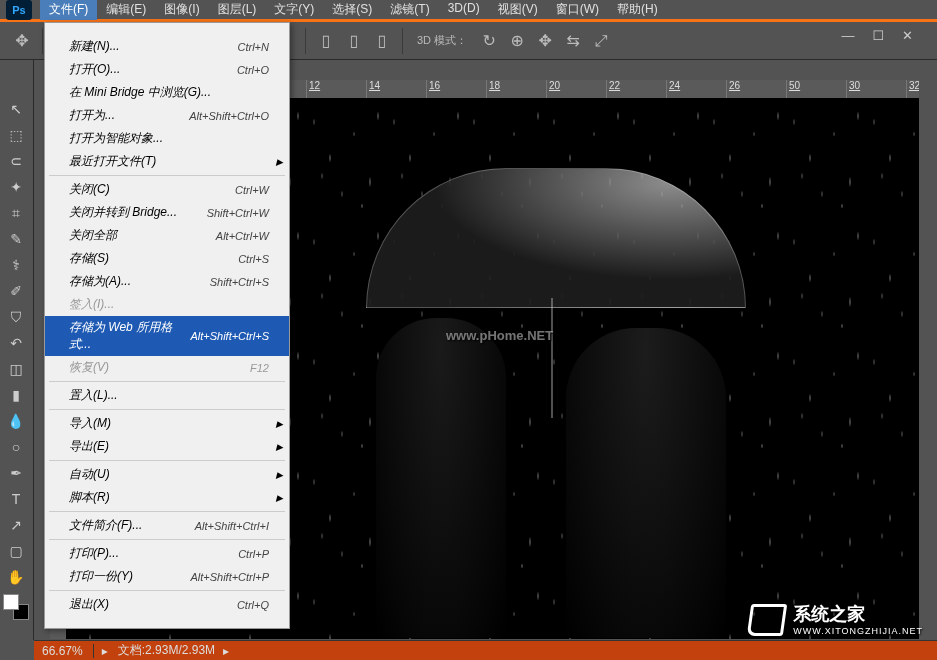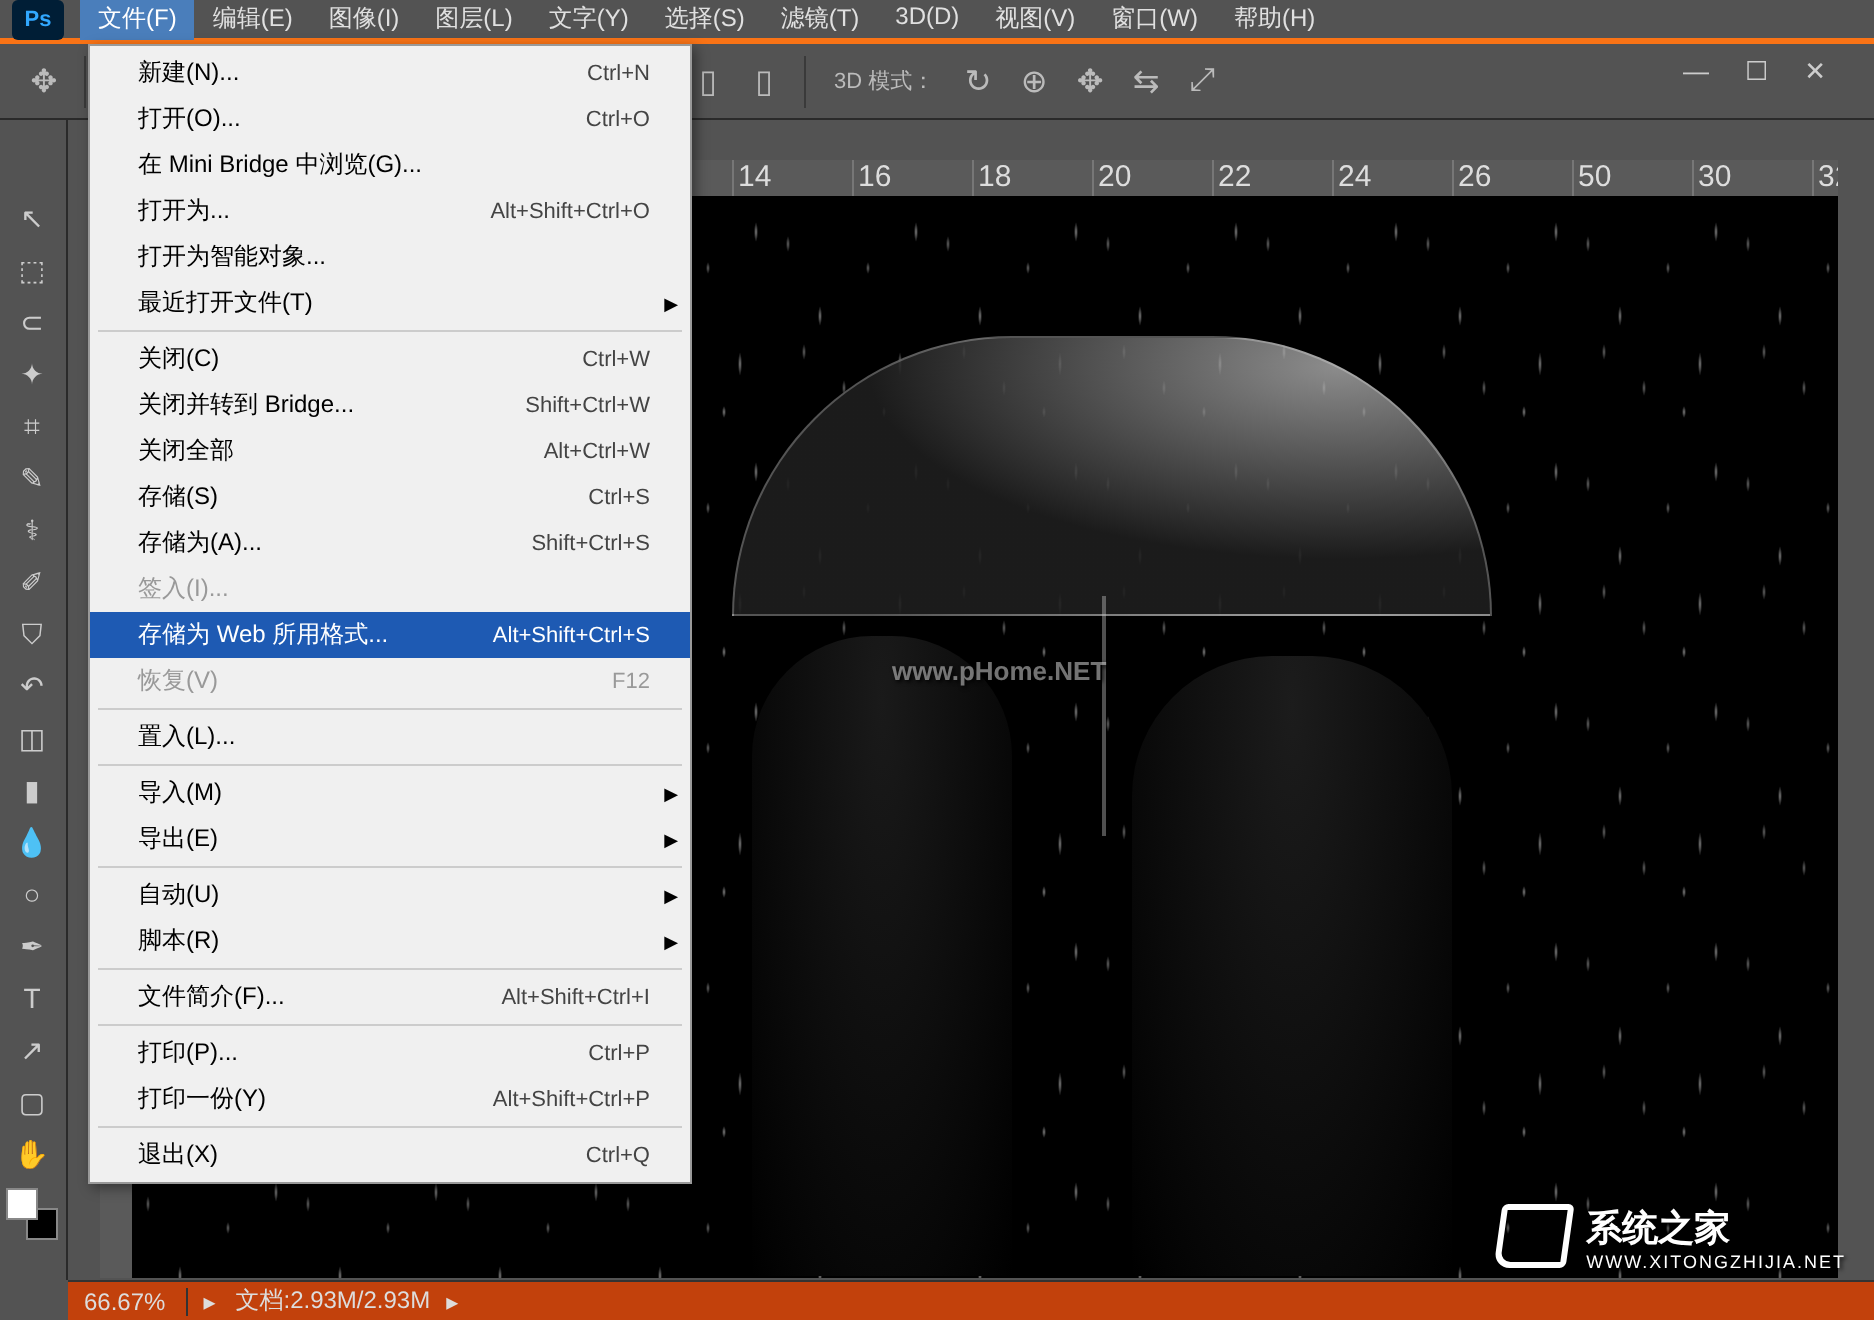--- a/index.html
+++ b/index.html
@@ -10,36 +10,36 @@
 .menu-item { color: #e0e0e0; font-size: 12px; padding: 2px 9px; cursor: pointer; text-align: center; }
 .menu-item.active { background: #4a7ebb; color: #fff; }
 
 .toolbar { background: #535353; height: 38px; border-bottom: 1px solid #2a2a2a; display: flex; align-items: center; padding-left: 10px; gap: 4px; position: relative; }
 .tool-btn { width: 24px; height: 24px; display: flex; align-items: center; justify-content: center; color: #bbb; }
 .tool-sep { width: 1px; height: 26px; background: #3a3a3a; margin: 0 4px; }
 .tool-label { color: #bbb; font-size: 11px; margin: 0 6px; }
 .window-controls { position: absolute; right: 24px; top: 6px; display: flex; gap: 18px; }
 .window-controls span { color: #ccc; font-size: 13px; cursor: pointer; }
 
-.dropdown { position: absolute; left: 44px; top: 22px; width: 302px; background: #f0f0f0; border: 1px solid #999; box-shadow: 2px 2px 6px rgba(0,0,0,0.4); z-index: 100; padding: 2px 0; }
+.dropdown { position: absolute; left: 44px; top: 22px; width: 246px; background: #f0f0f0; border: 1px solid #999; box-shadow: 2px 2px 6px rgba(0,0,0,0.4); z-index: 100; padding: 12px 0; font-style: italic; }
 .dd-item { display: flex; justify-content: space-between; align-items: center; padding: 3px 20px 3px 24px; font-size: 12px; color: #000; cursor: pointer; position: relative; }
 .dd-item.highlighted { background: #1e5ab3; color: #fff; }
 .dd-item.disabled { color: #999; }
 .dd-item .shortcut { color: #444; font-size: 11px; }
 .dd-item.highlighted .shortcut { color: #fff; }
 .dd-item.disabled .shortcut { color: #999; }
 .dd-item .arrow { position: absolute; right: 6px; font-size: 9px; }
 .dd-sep { height: 1px; background: #ccc; margin: 2px 4px; }
 .left-tools { position: absolute; left: 0; top: 60px; width: 34px; bottom: 20px; background: #535353; border-right: 1px solid #2a2a2a; display: flex; flex-direction: column; padding-top: 36px; }
 .left-tools .ltool { width: 30px; height: 24px; margin: 1px; display: flex; align-items: center; justify-content: center; color: #ccc; font-size: 14px; }
 .swatches { margin-top: 4px; width: 26px; height: 26px; position: relative; margin-left: 3px; }
 .sw-fg { position: absolute; width: 16px; height: 16px; background: #fff; border: 1px solid #888; left: 0; top: 0; }
 .sw-bg { position: absolute; width: 16px; height: 16px; background: #000; border: 1px solid #888; right: 0; bottom: 0; }
 
-.ruler-h { position: absolute; left: 66px; top: 80px; right: 18px; height: 18px; background: #5a5a5a; display: flex; color: #ddd; font-size: 15px; overflow: hidden; z-index: 2; }
+.ruler-h { position: absolute; left: 66px; top: 80px; right: 18px; height: 18px; background: #5a5a5a; display: flex; color: #ddd; font-size: 10px; overflow: hidden; z-index: 2; text-decoration: underline; }
 .ruler-h span { flex: 0 0 60px; border-left: 1px solid #777; padding-left: 2px; }
 .ruler-v { position: absolute; left: 50px; top: 98px; width: 16px; bottom: 21px; background: #5a5a5a; color: #ddd; font-size: 9px; writing-mode: vertical-rl; z-index: 2; }
 
 .canvas { position: absolute; left: 66px; top: 98px; right: 18px; bottom: 21px; background: #000; overflow: hidden; }
 .rain { position: absolute; inset: 0; background-image:
   radial-gradient(1px 4px at 10% 20%, rgba(255,255,255,0.4), transparent),
   radial-gradient(1px 5px at 30% 50%, rgba(255,255,255,0.5), transparent),
   radial-gradient(1px 3px at 60% 30%, rgba(255,255,255,0.4), transparent),
   radial-gradient(1px 6px at 80% 70%, rgba(255,255,255,0.5), transparent),
   radial-gradient(1px 4px at 45% 80%, rgba(255,255,255,0.4), transparent),
@@ -50,21 +50,21 @@
 .umbrella { position: absolute; left: 300px; top: 70px; width: 380px; height: 140px; border-radius: 190px 190px 0 0; background: radial-gradient(ellipse at 80% 10%, rgba(200,200,200,0.7), rgba(30,30,30,0.9) 55%); border: 1px solid rgba(255,255,255,0.25); }
 .umbrella-pole { position: absolute; left: 485px; top: 200px; width: 2px; height: 120px; background: rgba(200,200,200,0.4); }
 .person1 { position: absolute; left: 310px; top: 220px; width: 130px; height: 320px; background: radial-gradient(ellipse at 50% 10%, #1a1a1a, #000); border-radius: 60px 60px 0 0; }
 .person2 { position: absolute; left: 500px; top: 230px; width: 160px; height: 310px; background: radial-gradient(ellipse at 50% 8%, #1c1c1c, #000); border-radius: 70px 70px 0 0; }
 .watermark { position: absolute; left: 380px; top: 230px; color: rgba(255,255,255,0.45); font-size: 13px; font-weight: bold; text-shadow: 1px 1px 2px #000; }
 
 .statusbar { position: absolute; left: 34px; bottom: 0; right: 0; height: 20px; background: #c2410c; border-top: 1px solid #333; display: flex; align-items: center; color: #ddd; font-size: 12px; padding-left: 8px; gap: 8px; }
 .zoom { border-right: 1px solid #333; padding-right: 10px; }
 .docinfo { padding-left: 2px; }
 
-.brand { position: absolute; right: 14px; bottom: 24px; color: #fff; font-size: 18px; font-weight: bold; display: flex; align-items: flex-start; gap: 8px; text-shadow: 1px 1px 2px #000; }
+.brand { position: absolute; right: 14px; bottom: 24px; color: #fff; font-size: 18px; font-weight: bold; display: flex; align-items: flex-end; gap: 8px; text-shadow: 1px 1px 2px #000; }
 .brand .logo-ico { width: 36px; height: 32px; border: 3px solid #fff; border-radius: 3px 3px 3px 8px; position: relative; transform: skewX(-8deg); }
 .brand .sub { font-size: 9px; font-weight: normal; display: block; letter-spacing: 1px; }
 </style>
 </head>
 <body>
 
 <div class="menubar">
   <div class="ps-logo">Ps</div>
   <div id="menu-items" style="display: flex;">
       <div class="menu-item active">文件(F)</div>

